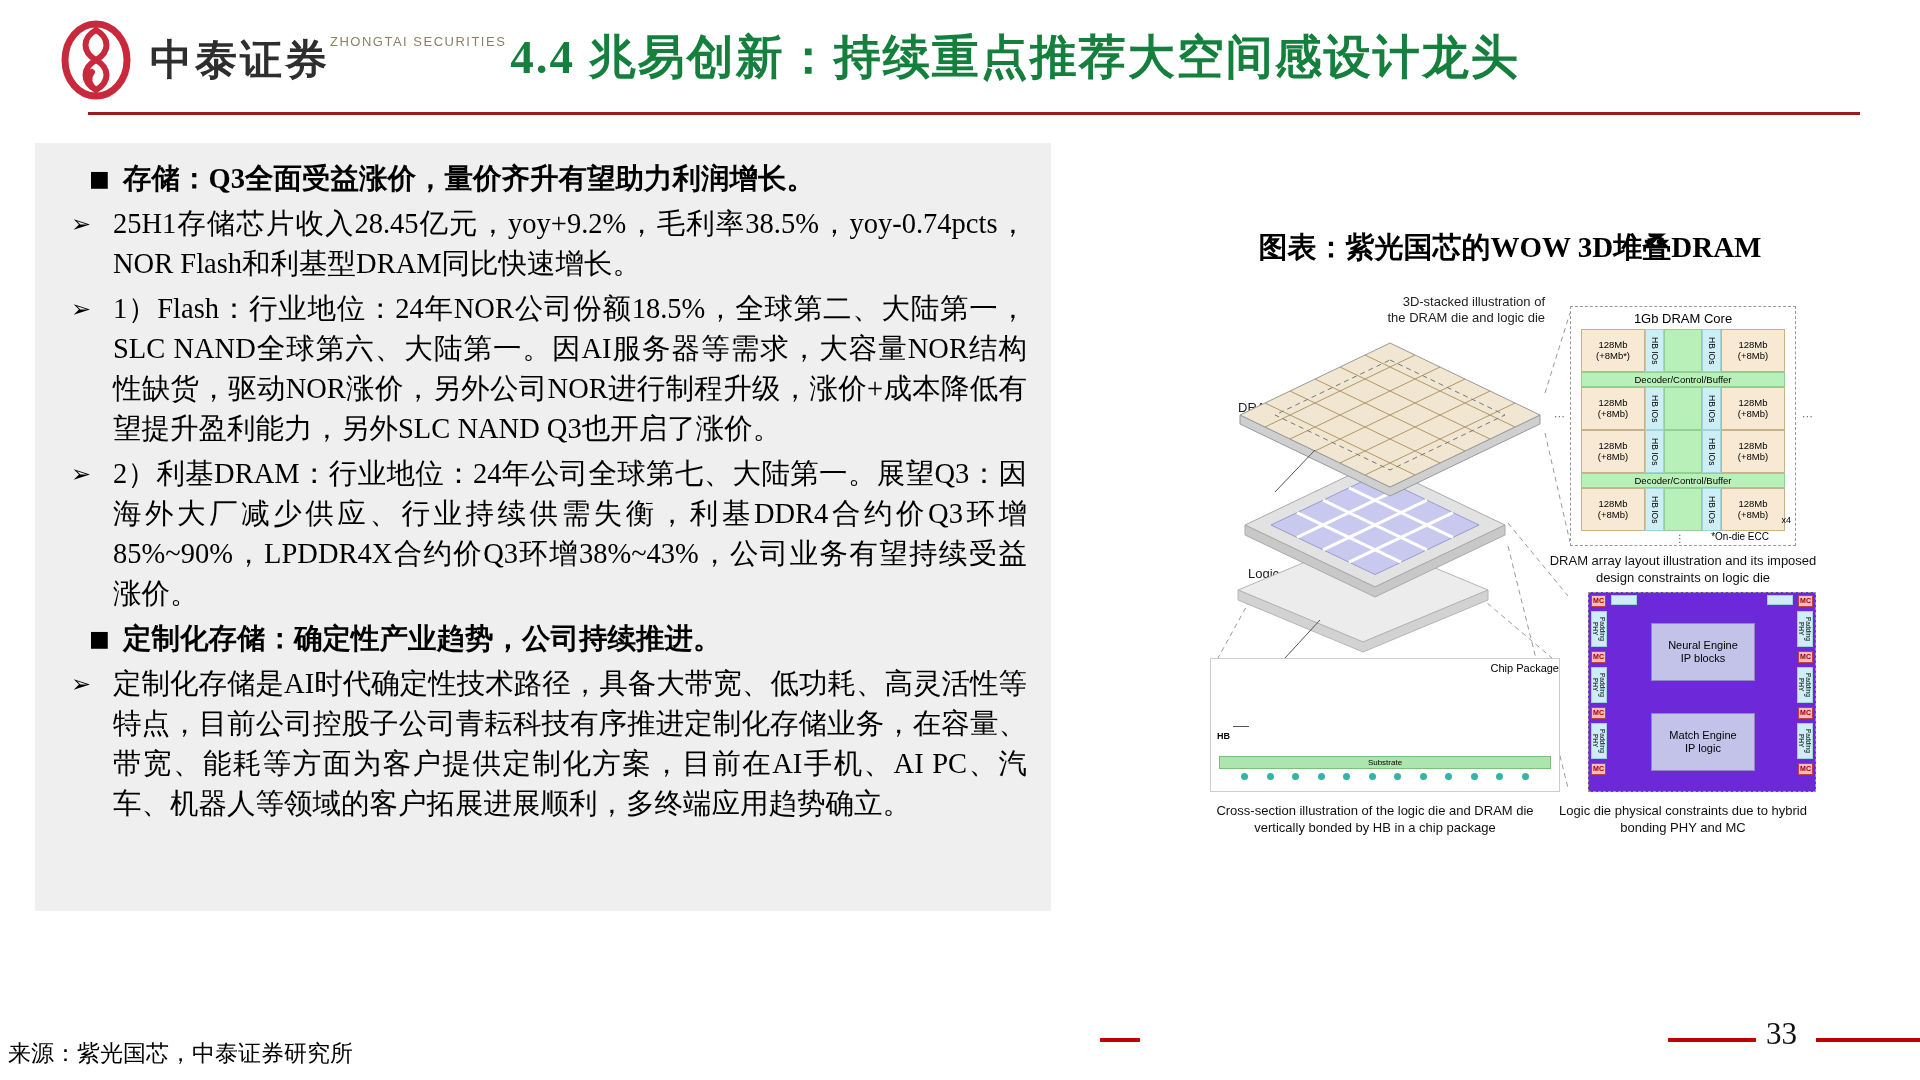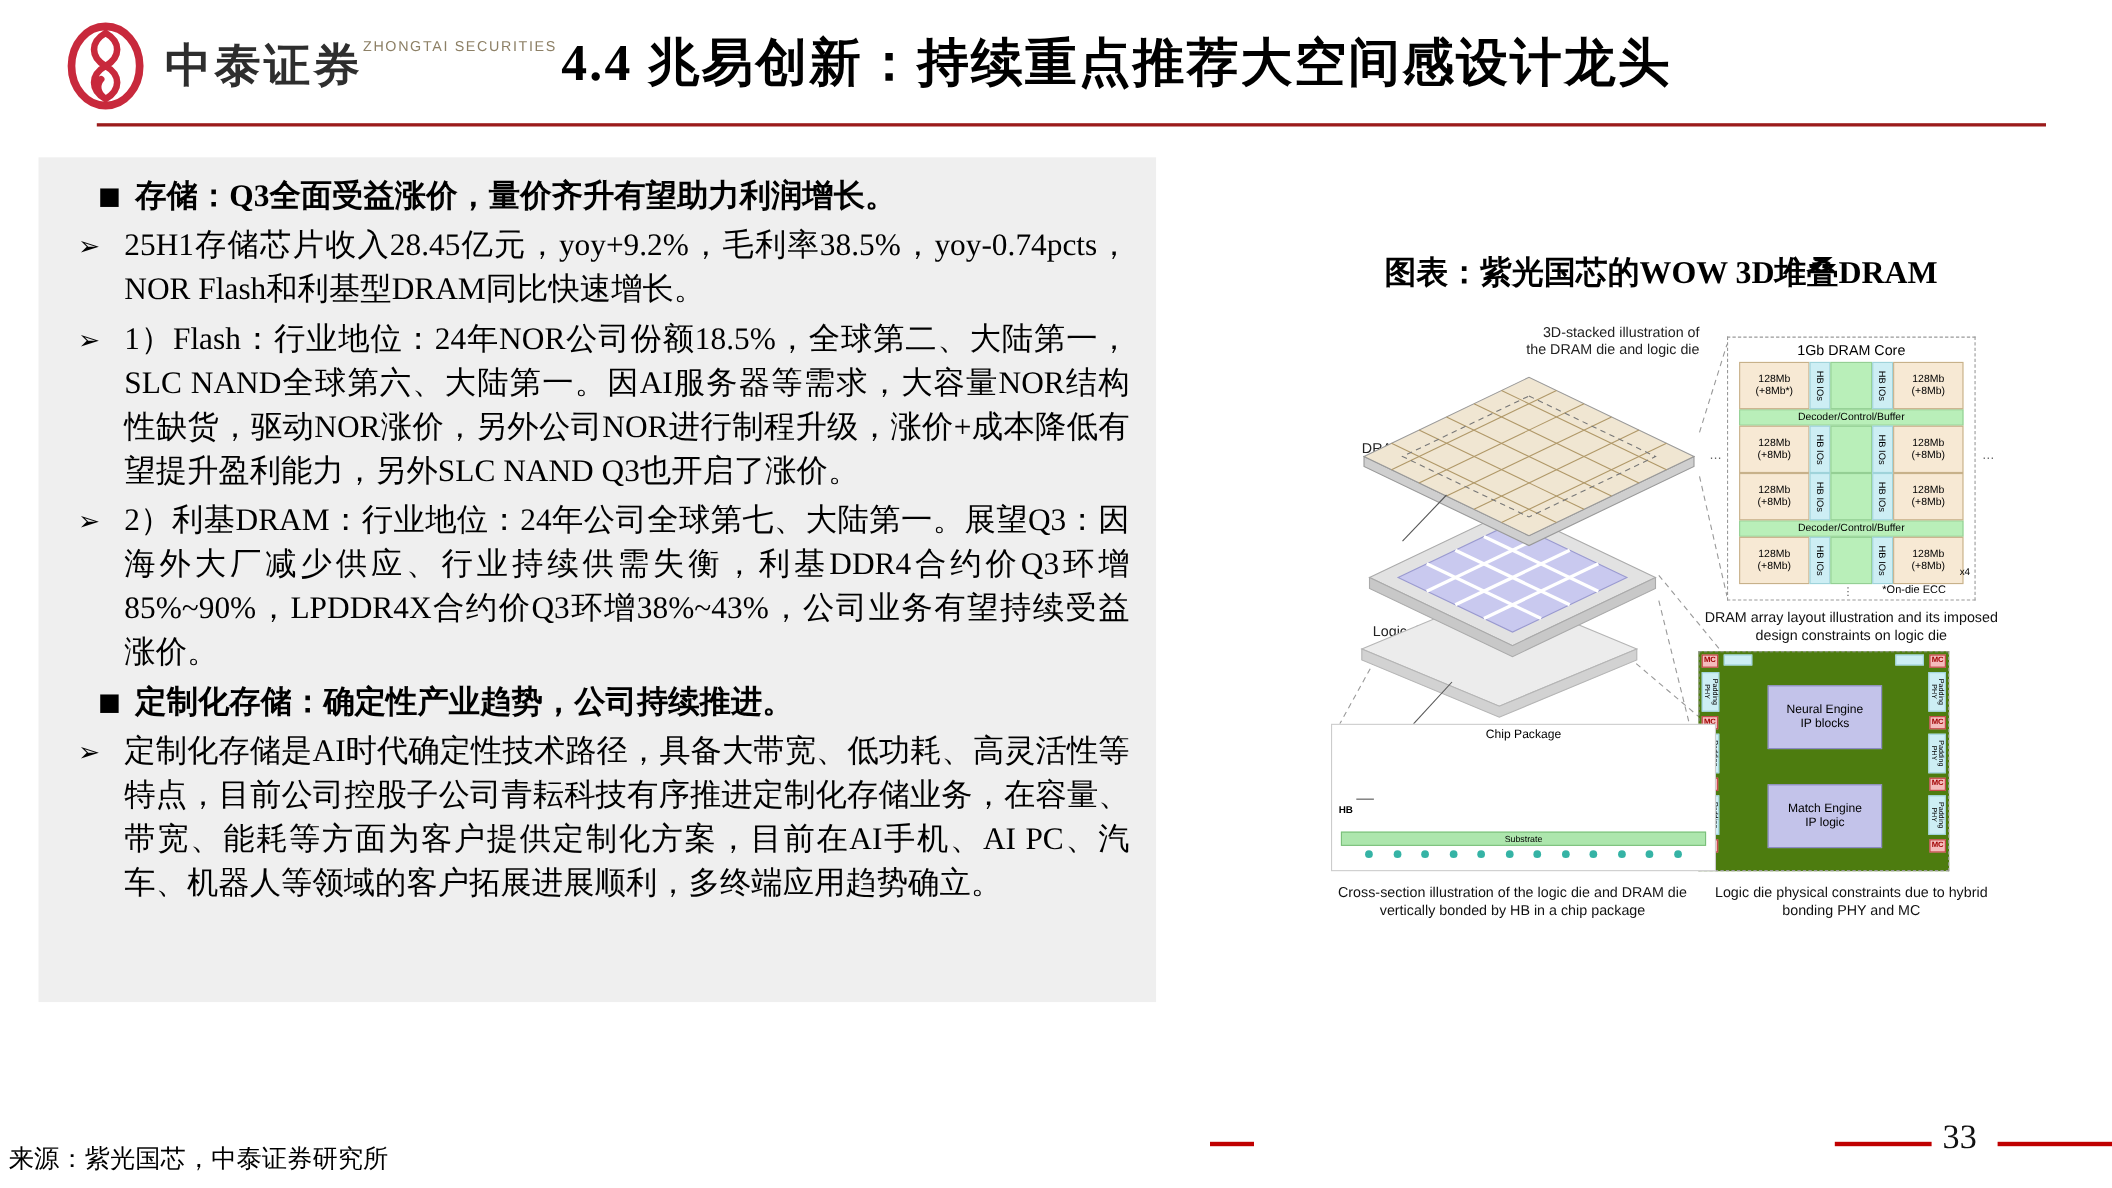--- a/index.html
+++ b/index.html
@@ -7,21 +7,21 @@
         font-family:"Liberation Serif","DejaVu Serif",serif;color:#000;}
   
   .logo{position:absolute;left:52px;top:18px;display:flex;align-items:center;}
   .logo-mark{width:88px;height:84px;}
   .logo-txt{margin-left:10px;display:flex;flex-direction:row;}
   .logo-cn{font-size:42px;font-weight:bold;color:#2e2e2e;letter-spacing:3px;
            font-family:"Liberation Sans","DejaVu Sans",sans-serif;}
   .logo-en{font-size:13px;color:#8d8066;letter-spacing:1.5px;margin-top:2px;
            font-family:"Liberation Sans","DejaVu Sans",sans-serif;}
   .slide-title{position:absolute;left:400px;top:26px;width:1230px;text-align:center;
-           font-size:47px;font-weight:bold;color:#000000;letter-spacing:2px;}
+           font-size:47px;font-weight:bold;color:#15803d;letter-spacing:2px;}
   .title-rule{position:absolute;left:88px;top:112px;width:1772px;height:3px;background:#9b1b1b;}
   
   .content-box{position:absolute;left:35px;top:143px;width:1016px;height:768px;
            background:#efefef;box-sizing:border-box;padding:16px 24px 0 36px;}
   .bullet-row{display:flex;margin-bottom:5px;}
   .bullet-row .marker{flex:0 0 42px;font-size:24px;line-height:40px;
            font-family:"DejaVu Sans","Liberation Sans",sans-serif;}
   .bullet-row.head .marker{flex:0 0 52px;padding-left:18px;box-sizing:border-box;font-size:22px;}
   .bullet-row .btxt{flex:1;font-size:28.5px;line-height:40px;text-align:justify;}
   .bullet-row.head .btxt{font-weight:bold;}
@@ -53,35 +53,35 @@
        text-align:center;font-size:9.5px;line-height:13px;}
   .x4-note{position:absolute;right:4px;bottom:20px;font-size:9px;}
   .ecc-note{position:absolute;right:26px;bottom:3px;font-size:10px;}
   .vdots{position:absolute;left:104px;bottom:1px;font-size:10px;color:#555;}
   .side-dots{position:absolute;font-size:11px;color:#666;}
   .fig-caption{position:absolute;font-size:13px;line-height:17px;text-align:center;color:#111;}
   .dram-caption{left:398px;top:324px;width:270px;}
   .logic-caption{left:404px;top:574px;width:258px;}
   .cross-caption{left:40px;top:574px;width:370px;}
   
-  .logic-box{position:absolute;left:394px;top:364px;width:228px;height:200px;border:1px dashed #999;
-       background:#4d7c0f;box-sizing:border-box;}
+  .logic-box{position:absolute;left:438px;top:364px;width:228px;height:200px;border:1px dashed #999;
+       background:#6d28d9;box-sizing:border-box;}
   .mc{position:absolute;width:15px;height:12px;background:#f4bcbc;border:1px solid #c04040;
        box-sizing:border-box;color:#a00000;font-size:7px;line-height:10px;text-align:center;font-weight:bold;}
   .pphy{position:absolute;width:16px;height:36px;background:#cdeef4;border:1px solid #9fd3da;
        box-sizing:border-box;display:flex;align-items:center;justify-content:center;
        writing-mode:vertical-rl;font-size:6.5px;line-height:7px;text-align:center;white-space:pre-line;}
   .cyan-sm{position:absolute;width:26px;height:10px;background:#cdeef4;border:1px solid #9fd3da;box-sizing:border-box;}
   .ip-blk{position:absolute;left:62px;width:104px;height:58px;background:#c3c3ea;border:1px solid #8a8ac2;
        box-sizing:border-box;display:flex;align-items:center;justify-content:center;text-align:center;
        font-size:11px;line-height:13px;white-space:pre-line;}
   
   .cross-box{position:absolute;left:60px;top:430px;width:350px;height:134px;border:1px solid #ccc;
        background:#fff;box-sizing:border-box;}
-  .cp-label{position:absolute;left:0;top:3px;width:100%;text-align:center;font-size:11px;}
+  .cp-label{position:absolute;left:0;top:3px;width:100%;text-align:right;font-size:11px;}
   .pkg{position:absolute;left:30px;right:30px;top:21px;height:74px;border:2px solid #b8b8b8;box-sizing:border-box;
        display:flex;flex-direction:column;align-items:center;}
   .lab8{font-size:8px;line-height:9px;}
   .lab7{font-size:7px;line-height:8px;color:#444;}
   .hs-bar{width:86%;height:9px;background:#f2a93b;}
   .dd-bar{width:76%;height:9px;background:repeating-linear-gradient(90deg,#e8732a 0 3px,#7a2a00 3px 6px);}
   .ld-bar{width:84%;height:10px;background:#f7f7f7;border:1px solid #bbb;box-sizing:border-box;}
   .substrate{position:absolute;left:8px;right:8px;top:97px;height:13px;background:#ade6ad;
        border:1px solid #7bbf7b;box-sizing:border-box;text-align:center;font-size:8px;line-height:11px;}
   .hb-label{position:absolute;left:6px;top:62px;font-size:9px;font-weight:bold;margin-top:10px;}

